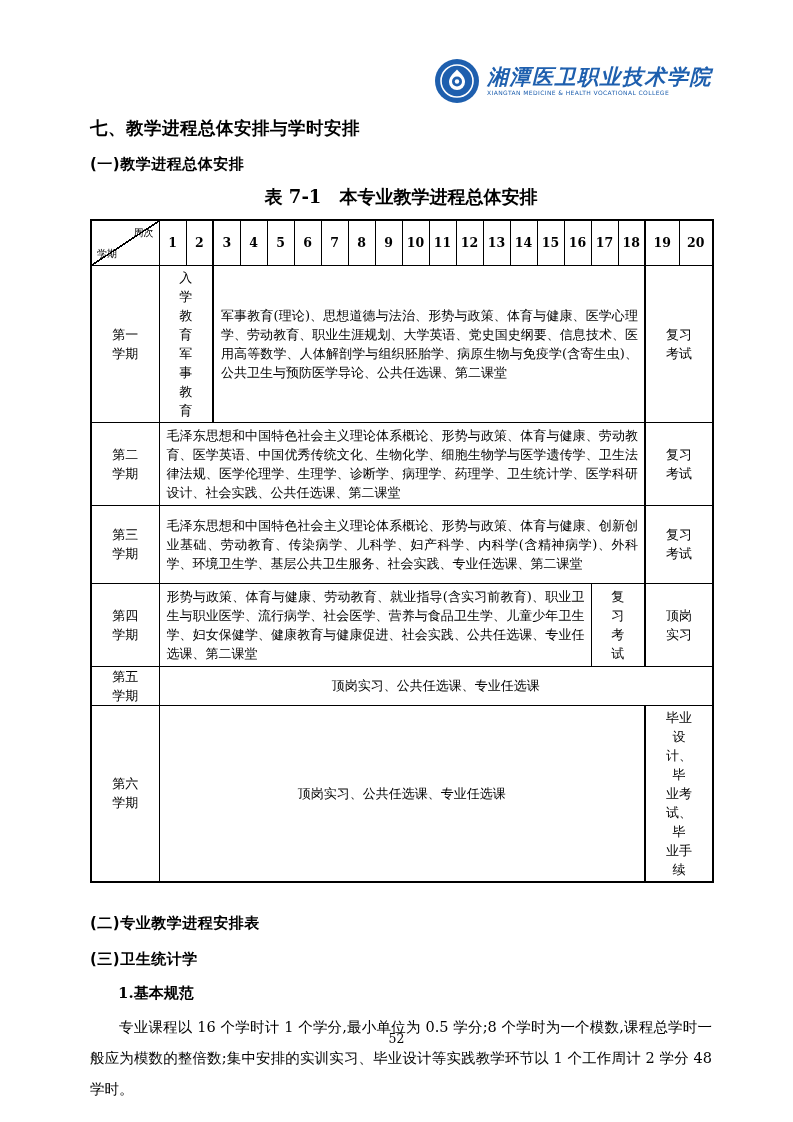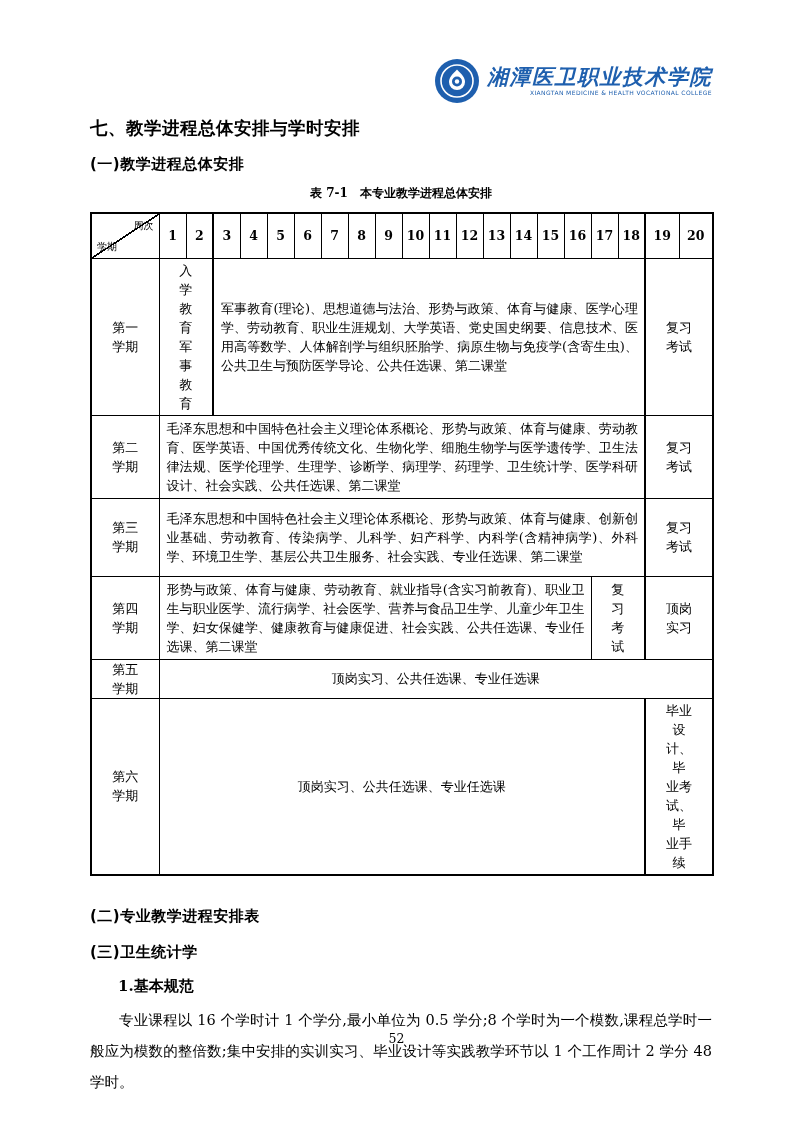--- a/index.html
+++ b/index.html
@@ -7,21 +7,21 @@
   body { font-family:"DejaVu Serif","Liberation Serif",serif; color:#000; }
   .page {
     position:relative; width:793px; height:1122px; margin:0 auto;
     background:#ffffff; overflow:hidden;
   }
   .content { padding:56px 81px 0 90px; }
 
   
   .logo-row { display:flex; justify-content:flex-end; align-items:center; gap:7px; height:50px; }
   .logo-emblem { flex:0 0 auto; }
-  .logo-text { display:flex; flex-direction:column; justify-content:center;text-align:right; }
+  .logo-text { display:flex; flex-direction:column; justify-content:center; }
   .logo-cn {
     color:var(--brand,#1e5fae); font-size:21px; font-weight:bold; font-style:italic;
     letter-spacing:1.5px; line-height:24px; font-family:"DejaVu Serif","Liberation Serif",serif;
   }
   .logo-en {
     color:var(--brand,#1e5fae); font-size:6px; letter-spacing:0.4px; line-height:8px;
     font-family:"DejaVu Sans","Liberation Sans",sans-serif; white-space:nowrap;
   }
 
   
@@ -29,21 +29,21 @@
     margin-top:10px; font-size:17.5px; font-weight:bold; letter-spacing:0.5px;
     font-family:"DejaVu Sans","Liberation Sans",sans-serif;
   }
   h2.sub {
     font-size:15px; font-weight:bold; letter-spacing:0.5px;
     font-family:"DejaVu Sans","Liberation Sans",sans-serif;
   }
   .sub1 { margin-top:15px; }
   .sub2 { margin-top:31px; }
   .sub3 { margin-top:17px; }
-  .tbl-caption { margin-top:11px; text-align:center; font-size:12px; font-weight:bold; }
+  .tbl-caption { margin-top:11px; text-align:center; font-size:18px; font-weight:bold; }
   .attachment { margin-top:18px; padding-left:52px; font-size:14.5px; }
   .basic-title { margin-top:15px; padding-left:28px; font-size:15px; font-weight:bold; }
   .body-par {
     margin-top:9px; font-size:14.5px; line-height:31px;
     text-indent:29px; text-align:justify;
   }
 
   
   table.sched {
     margin-top:10px; width:622px; border-collapse:collapse; table-layout:fixed;

